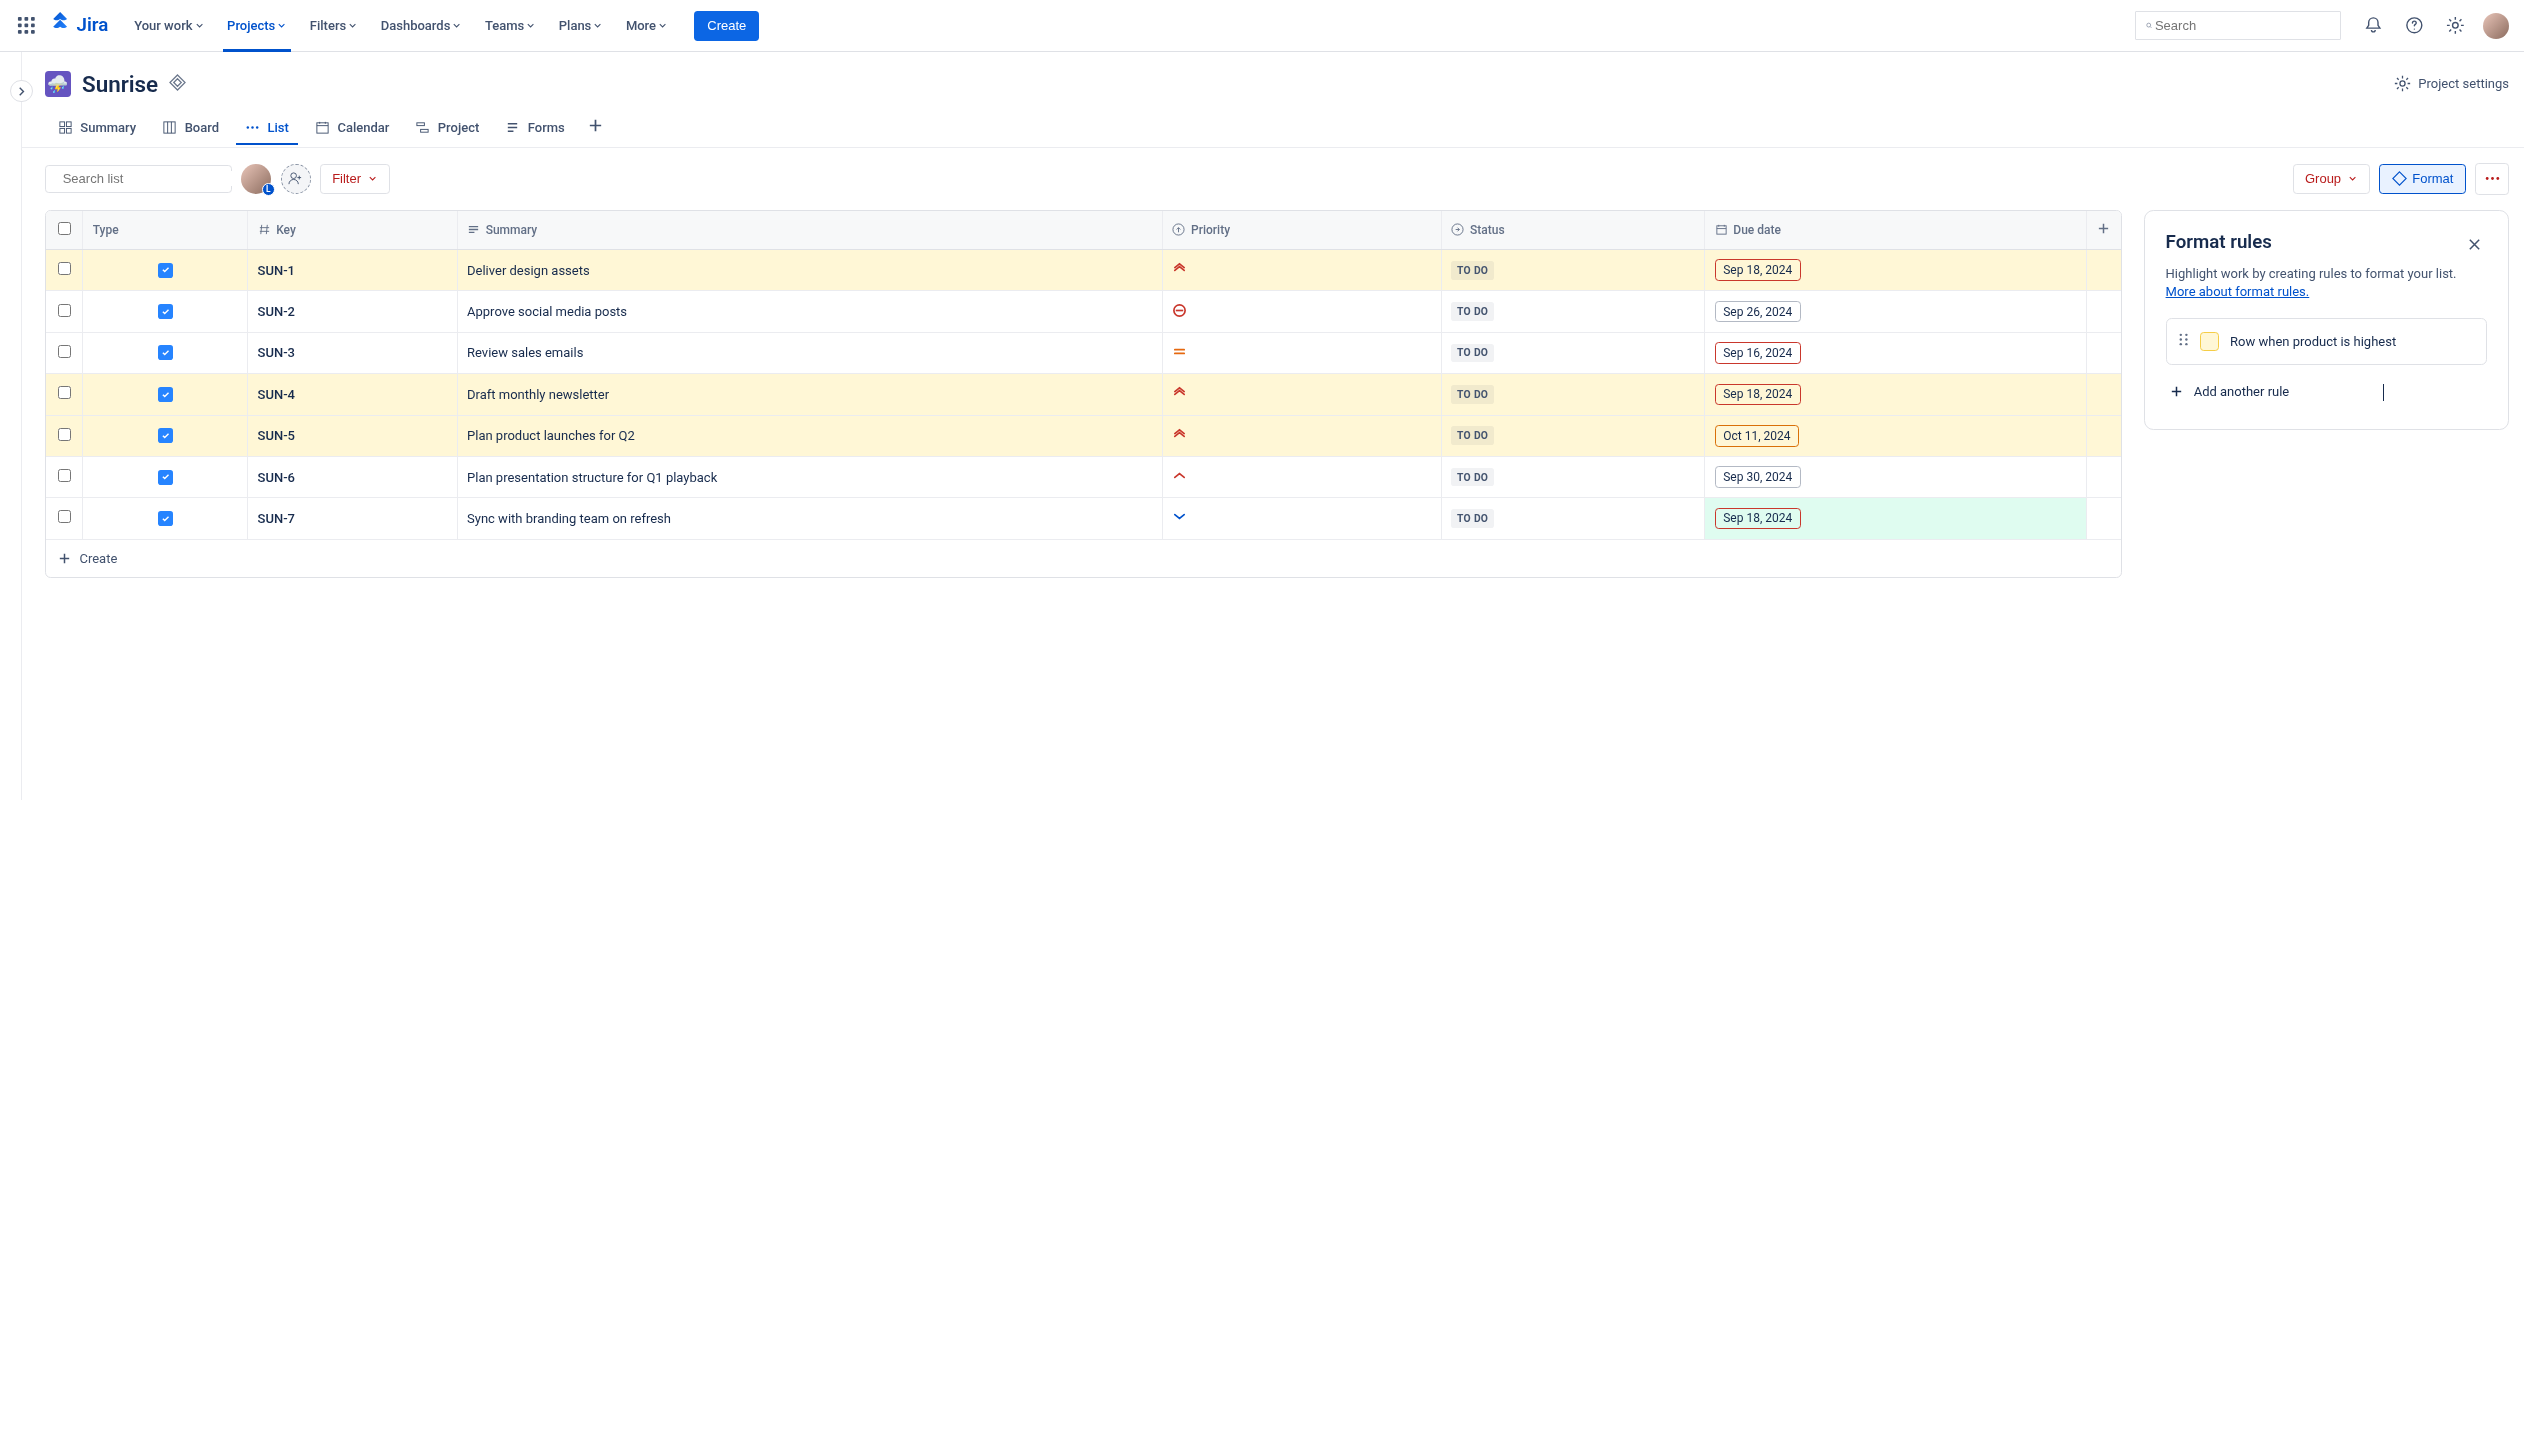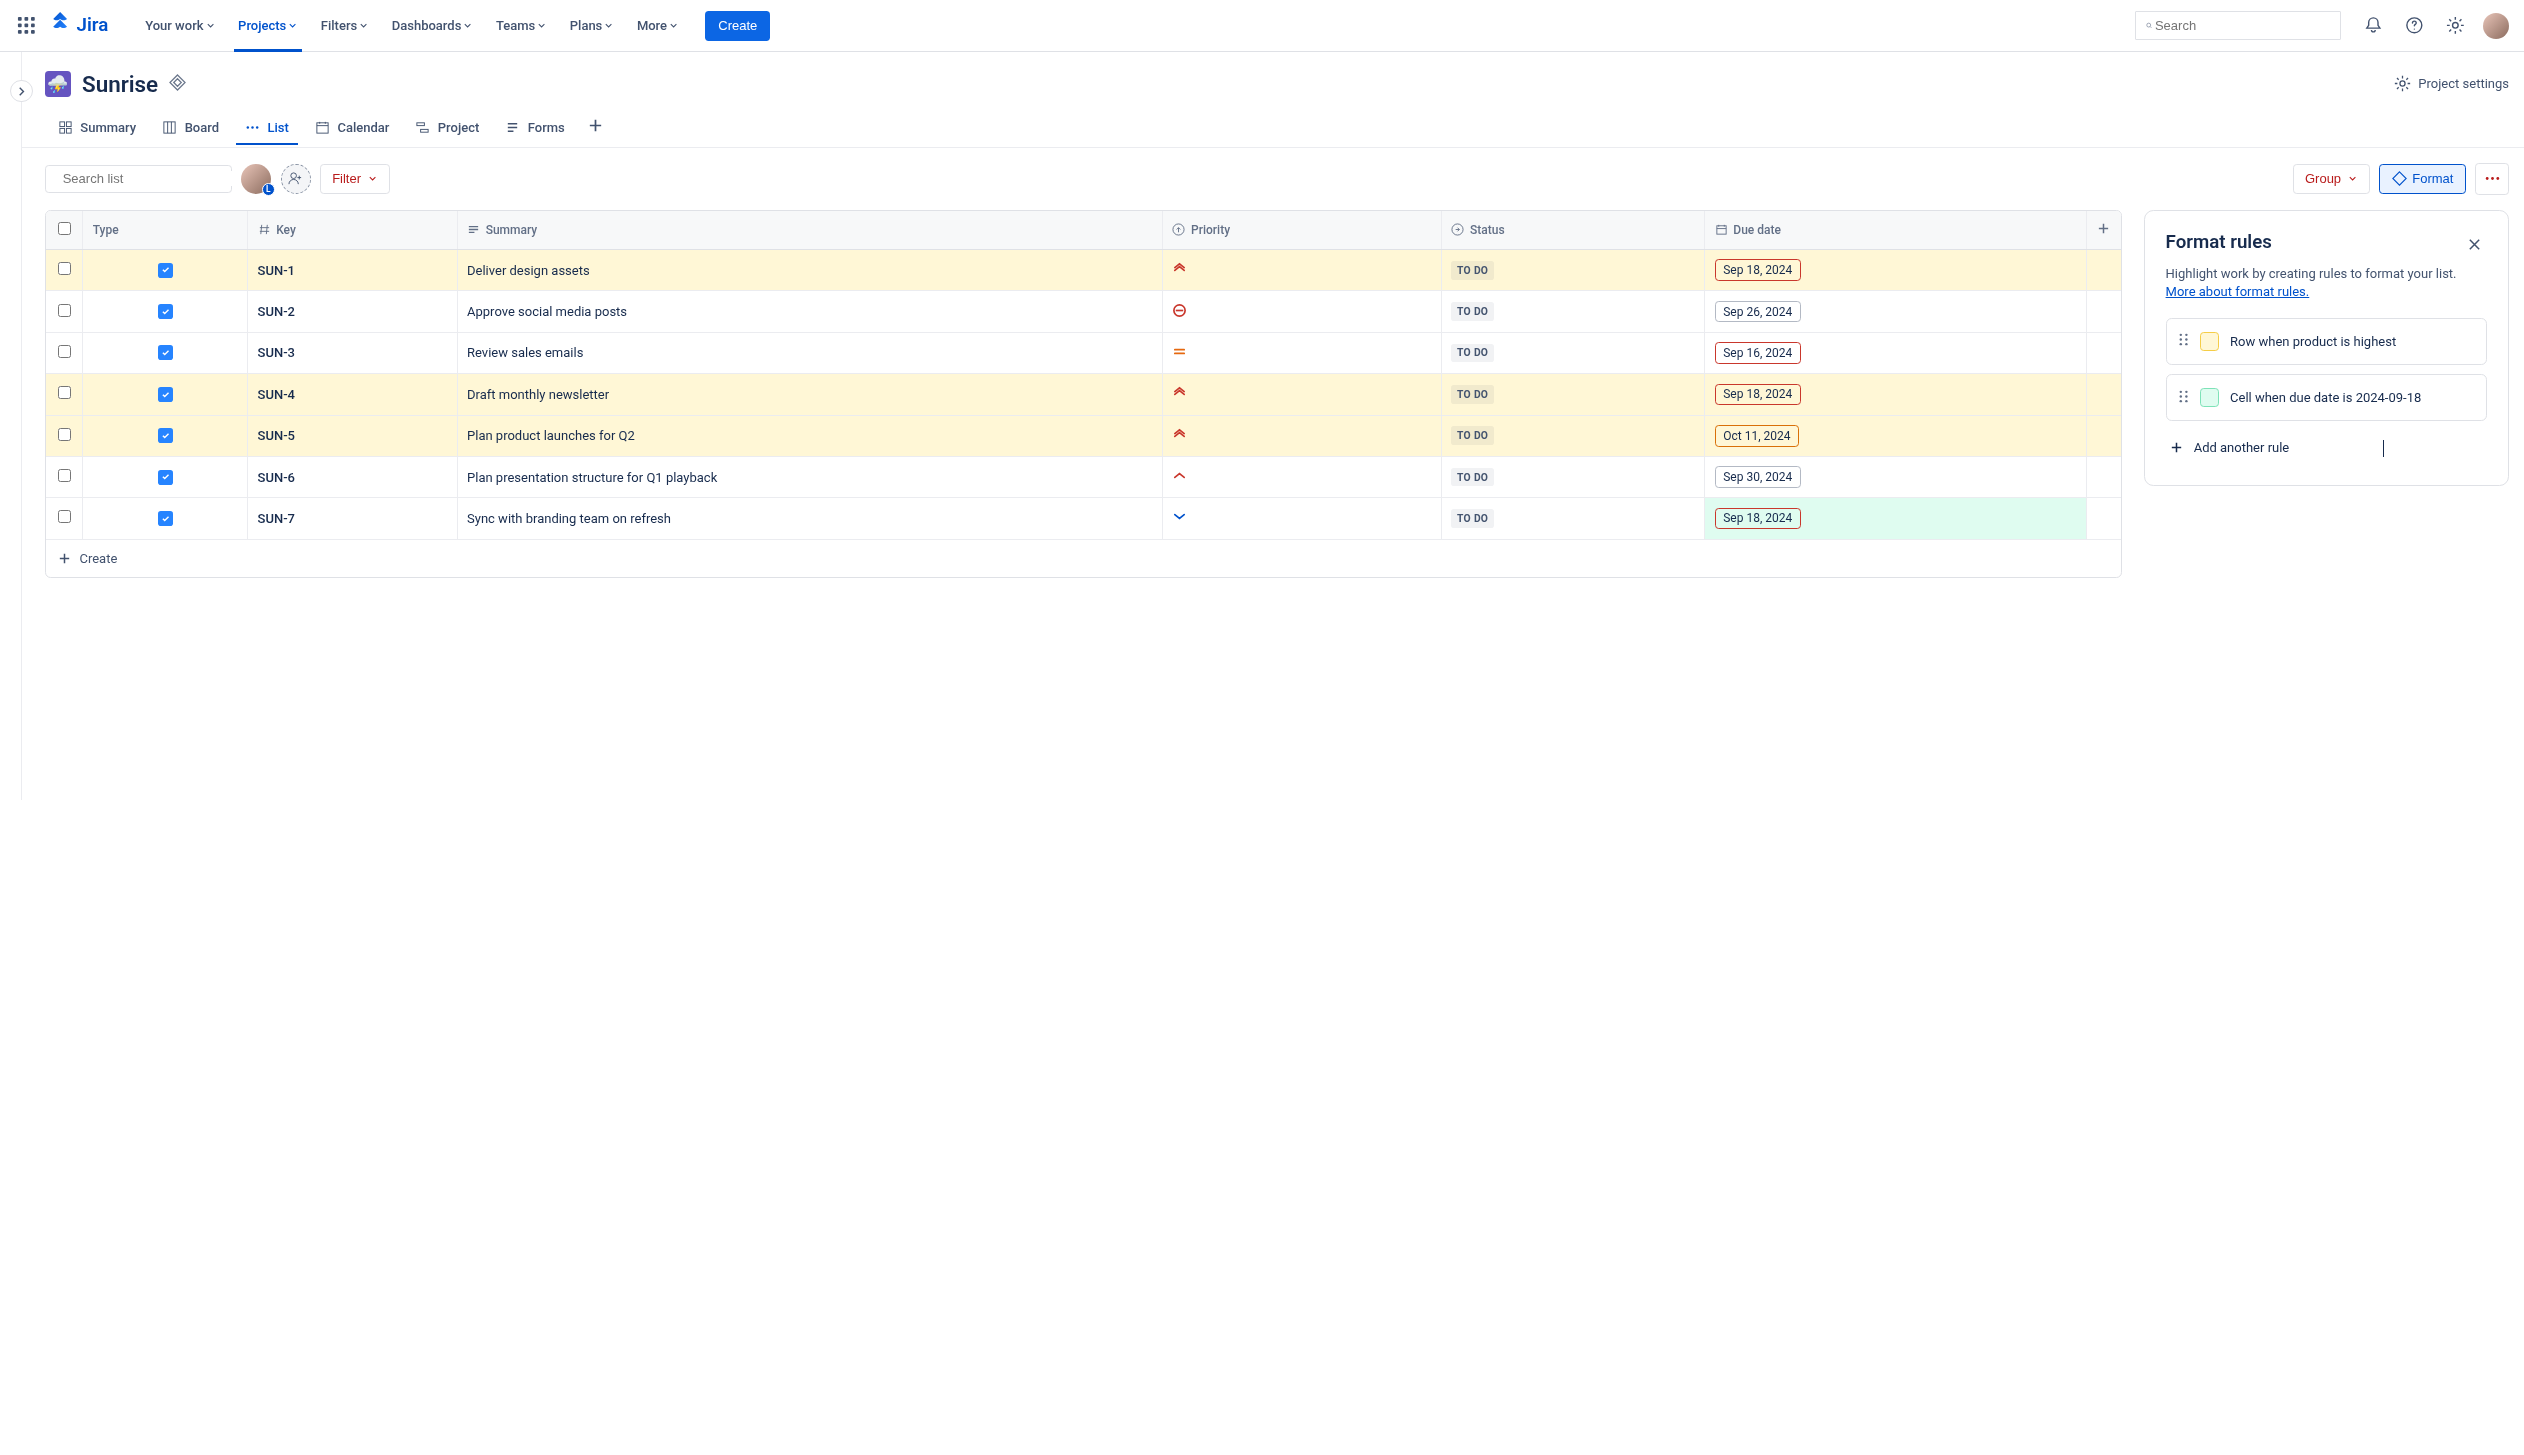--- a/index.html
+++ b/index.html
@@ -1,19 +1,19 @@
 <!DOCTYPE html>
 <html style="font-size:15px"><head>
 <meta charset="utf-8">
 <style>
 * { box-sizing: border-box; margin: 0; padding: 0; }
 body { font-family: -apple-system, BlinkMacSystemFont, "Segoe UI", Roboto, sans-serif; font-size: 13px; color: #172B4D; background: #fff; }
 .topnav { display: flex; align-items: center; height: 52px; padding: 0 15px; border-bottom: 0.9px solid #DFE1E6; gap: 3.7px; }
 .app-switcher { width: 22.4px; height: 22.4px; display: flex; align-items: center; justify-content: center; cursor: pointer; margin-right: 7.5px; }
-.logo { display: flex; align-items: center; gap: 5.6px; margin-right: 22px; color: #0052CC; font-weight: 600; font-size: 18.7px; }
+.logo { display: flex; align-items: center; gap: 5.6px; margin-right: 11px; color: #0052CC; font-weight: 600; font-size: 18.7px; }
 .logo-icon svg { width: 22.4px; height: 22.4px; }
 .nav-items { display: flex; align-items: center; gap: 0; }
 .nav-item { padding: 0 11.2px; height: 52px; display: flex; align-items: center; gap: 1px; cursor: pointer; color: #42526E; font-weight: 500; position: relative; }
 .nav-item.active { color: #0052CC; }
 .nav-item.active::after { content: ""; position: absolute; bottom: 0; left: 7.5px; right: 7.5px; height: 2.8px; background: #0052CC; }
 .chevron { width: 11.2px; height: 11.2px; }
 .create-btn { margin-left: 11.2px; background: #0C66E4; color: #fff; border: none; border-radius: 3.7px; padding: 7.5px 13px; font-weight: 500; font-size: 13px; cursor: pointer; }
 .spacer { flex: 1; }
 .search-box { display: flex; align-items: center; border: 0.9px solid #DFE1E6; border-radius: 1px; padding: 5.6px 9.4px; width: 206px; gap: 3px; }
 .search-box input { border: none; outline: none; font-size: 13px; flex: 1; }
@@ -508,32 +508,20 @@
                 <circle cx="3" cy="3" r="1.3" fill="currentColor"></circle>
                 <circle cx="9" cy="3" r="1.3" fill="currentColor"></circle>
                 <circle cx="3" cy="8" r="1.3" fill="currentColor"></circle>
                 <circle cx="9" cy="8" r="1.3" fill="currentColor"></circle>
                 <circle cx="3" cy="13" r="1.3" fill="currentColor"></circle>
                 <circle cx="9" cy="13" r="1.3" fill="currentColor"></circle>
               </svg></span>
           <span class="swatch yellow"></span>
           <span>Row when product is highest</span>
         </div>
-        <div class="rule-card">
-          <span class="drag-handle"><svg width="11.2" height="15" viewBox="0 0 12 16">
-                <circle cx="3" cy="3" r="1.3" fill="currentColor"></circle>
-                <circle cx="9" cy="3" r="1.3" fill="currentColor"></circle>
-                <circle cx="3" cy="8" r="1.3" fill="currentColor"></circle>
-                <circle cx="9" cy="8" r="1.3" fill="currentColor"></circle>
-                <circle cx="3" cy="13" r="1.3" fill="currentColor"></circle>
-                <circle cx="9" cy="13" r="1.3" fill="currentColor"></circle>
-              </svg></span>
-          <span class="swatch green"></span>
-          <span>Cell when due date is 2024-09-18</span>
-        </div>
         <div class="add-rule">
           <svg width="15" height="15" viewBox="0 0 16 16">
               <path d="M8 3v10M3 8h10" stroke="currentColor" stroke-width="1.6"></path>
             </svg>
           <span>Add another rule</span>
           <span class="add-rule-cursor"></span>
         </div>
       </div>
     </div>
   </div>

